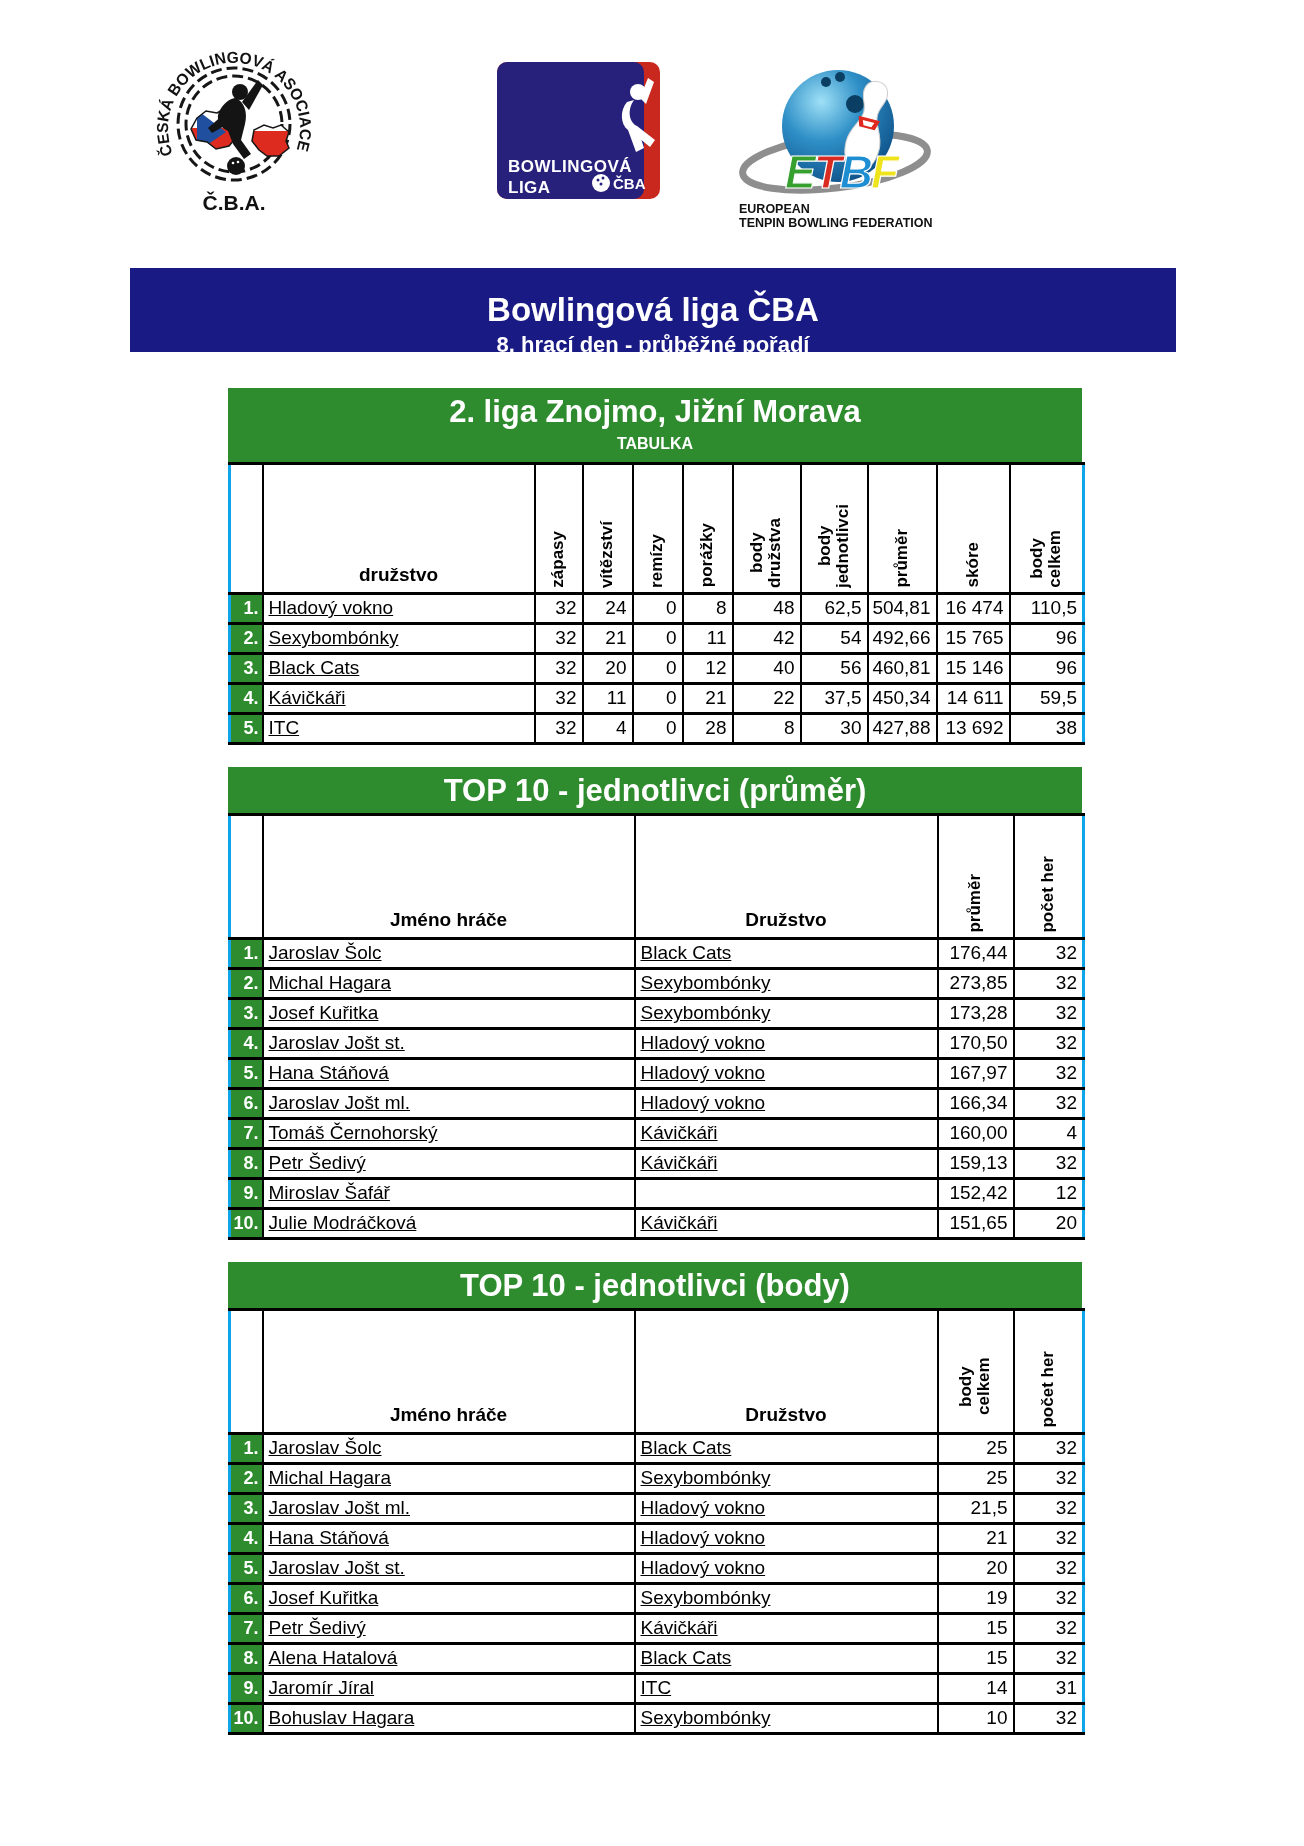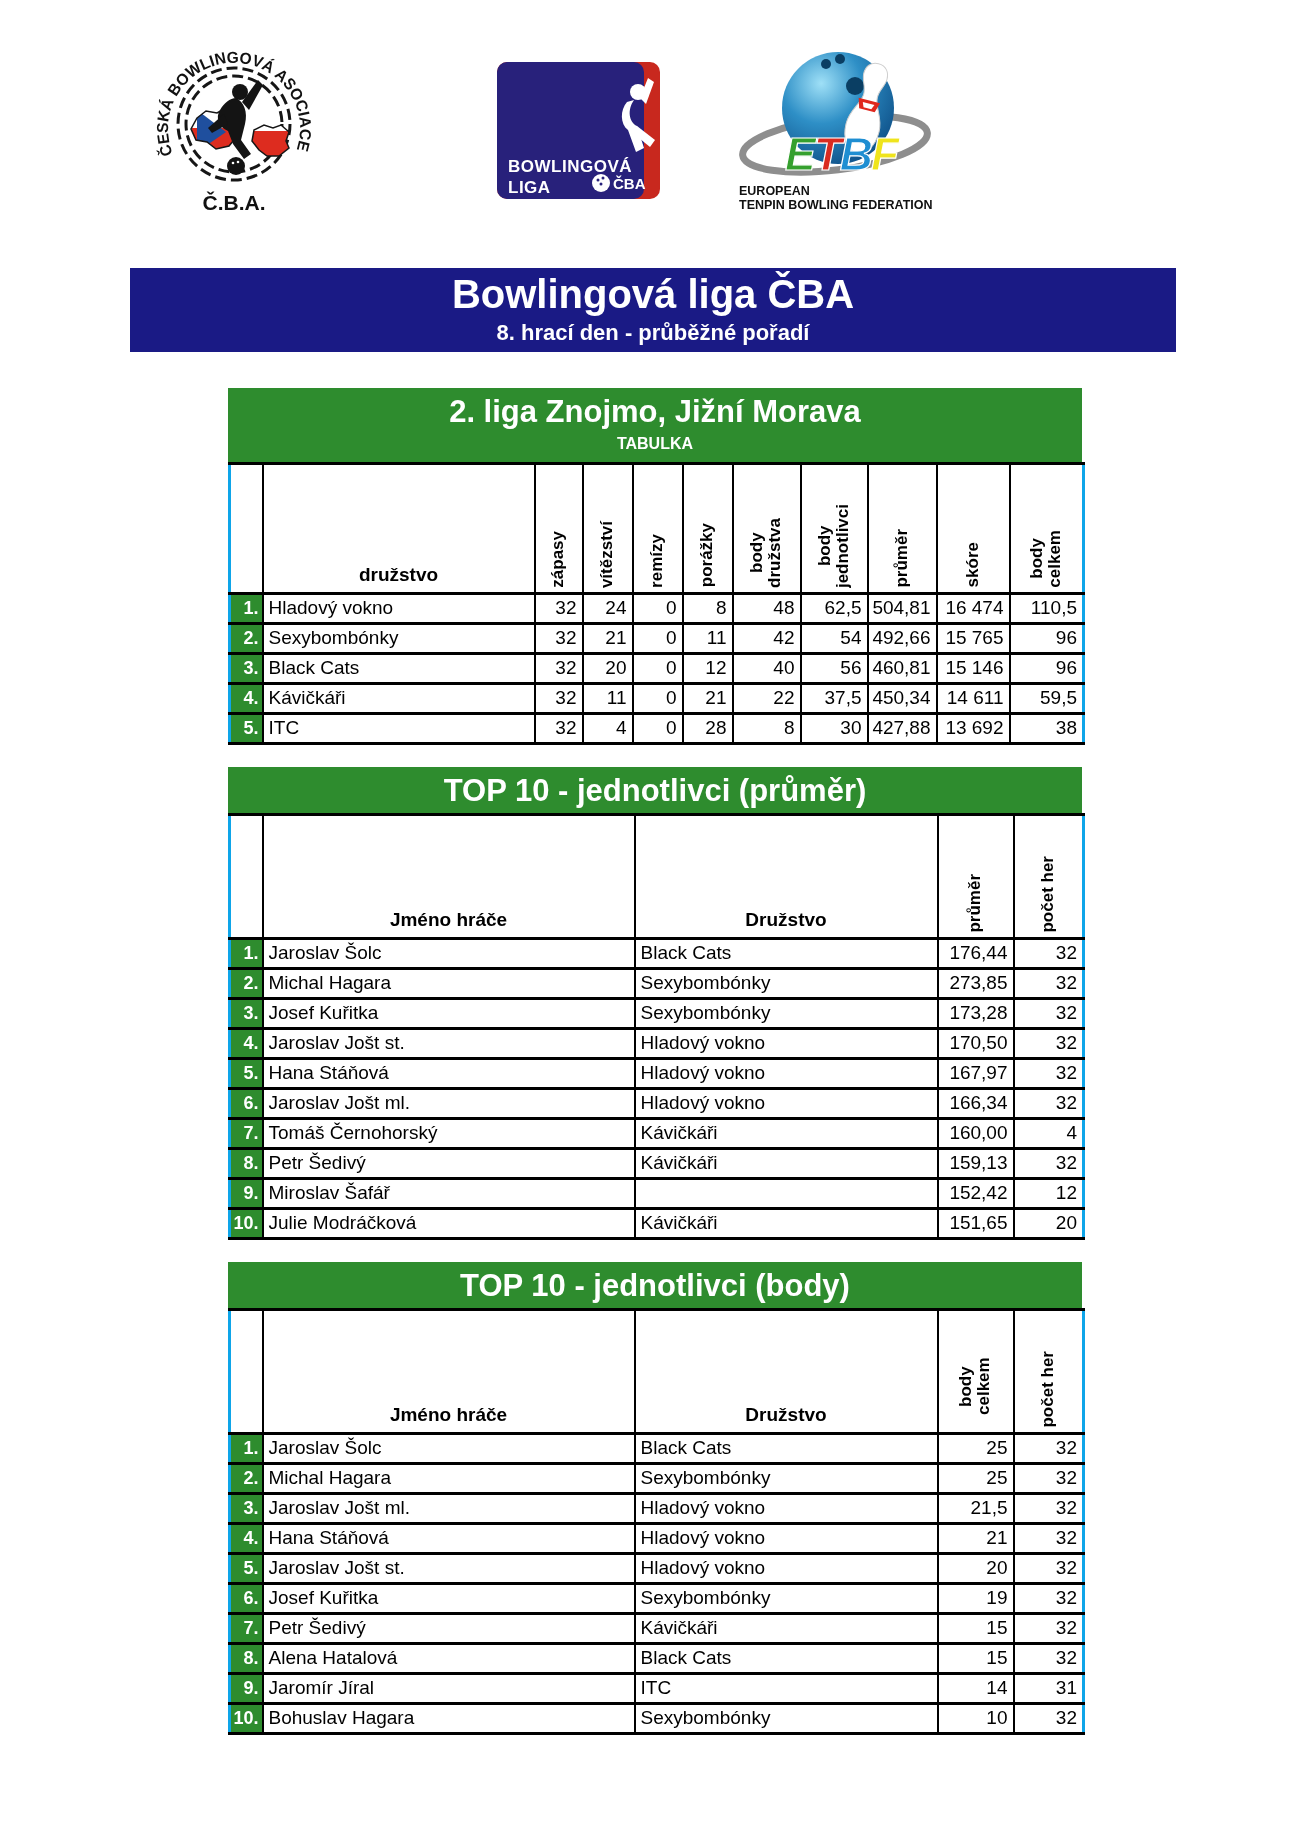--- a/index.html
+++ b/index.html
@@ -5,27 +5,27 @@
   * { margin:0; padding:0; box-sizing:border-box; }
   html,body { background:#fff; }
   body {
     width:1304px; height:1846px; position:relative; overflow:hidden;
     font-family:"Liberation Sans","DejaVu Sans",sans-serif; color:#000;
   }
   
   .logo { position:absolute; }
   .logo-cba  { left:150px; top:34px; }
   .logo-liga { left:497px; top:62px;text-align:center; }
-  .logo-etbf { left:733px; top:46px; }
+  .logo-etbf { left:733px; top:64px; }
   
   .banner {
     position:absolute; left:130px; top:268px; width:1046px; height:84px;
     background:#1a1a85; color:#fff; text-align:center;
   }
-  .banner-title { font-size:40px; font-weight:bold; padding-top:4px; line-height:1.1; }
+  .banner-title { font-size:33px; font-weight:bold; padding-top:24px; line-height:1.1; }
   .banner-subtitle { font-size:22px; font-weight:bold; margin-top:4px; }
   
   .content { position:absolute; left:228px; top:388px; width:854px; }
   .table-block { margin-bottom:22px; }
   .green-bar { background:#2e8c2e; color:#fff; text-align:center; font-weight:bold; }
   .bar-main { font-size:31px; line-height:1.1; padding:7px 0 5px 0; }
   .bar-sub  { font-size:16px; line-height:1.1; padding:1px 0 9px 0; }
   table { border-collapse:collapse; table-layout:fixed; width:854px; border:3px solid #0ea5e9; background:#fff; }
   th, td { border:3px solid #000; border-left-width:2px; border-right-width:2px; overflow:hidden; }
   tr.head th { height:130px; vertical-align:bottom; text-align:center; background:#fff; }
@@ -34,21 +34,21 @@
   th.rankhead .vtext { color:#fff; }
   .vtext {
     display:inline-block; writing-mode:vertical-rl; transform:rotate(180deg);
     white-space:pre-line; font-weight:bold; font-size:17px; line-height:1.08;
     padding-bottom:5px; max-height:120px; overflow:hidden;
   }
   .vtext.clip { max-height:88px; }
   th.hlabel { font-size:19px; padding-bottom:6px; }
   td { height:30px; font-size:19px; white-space:nowrap; }
   td.rank { background:#2e8c2e; color:#fff; font-weight:bold; text-align:right; padding-right:3px; font-size:18px; }
-  td.txt  { text-align:left; padding-left:5px; }
+  td.txt  { text-align:left; padding-left:5px;text-decoration:underline; }
   td.num  { text-align:right; padding-right:5px; }
 </style>
 </head>
 <body>
 
 <div class="logo logo-cba">
   <svg width="164" height="182" viewBox="0 0 164 182">
     <defs>
       <path id="cba-arc" d="M 23,120 A 66,66 0 1 1 145,120" fill="none"></path>
       <clipPath id="mapL">

